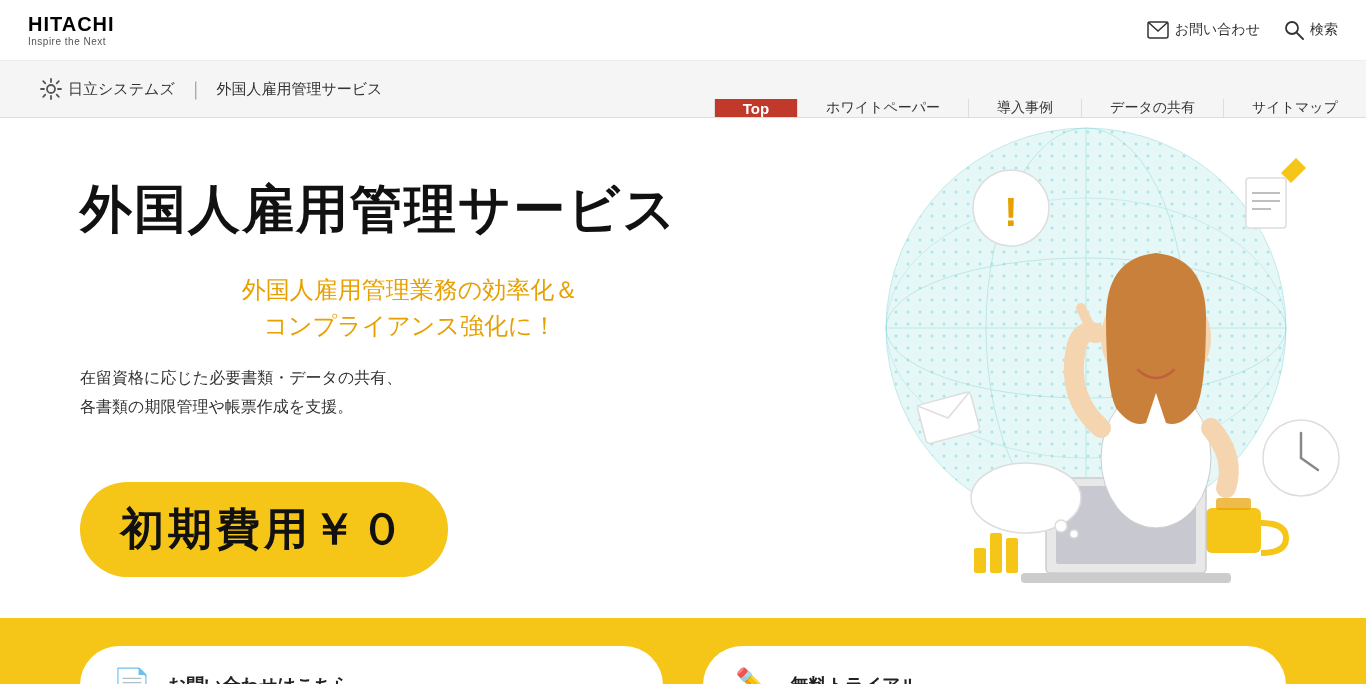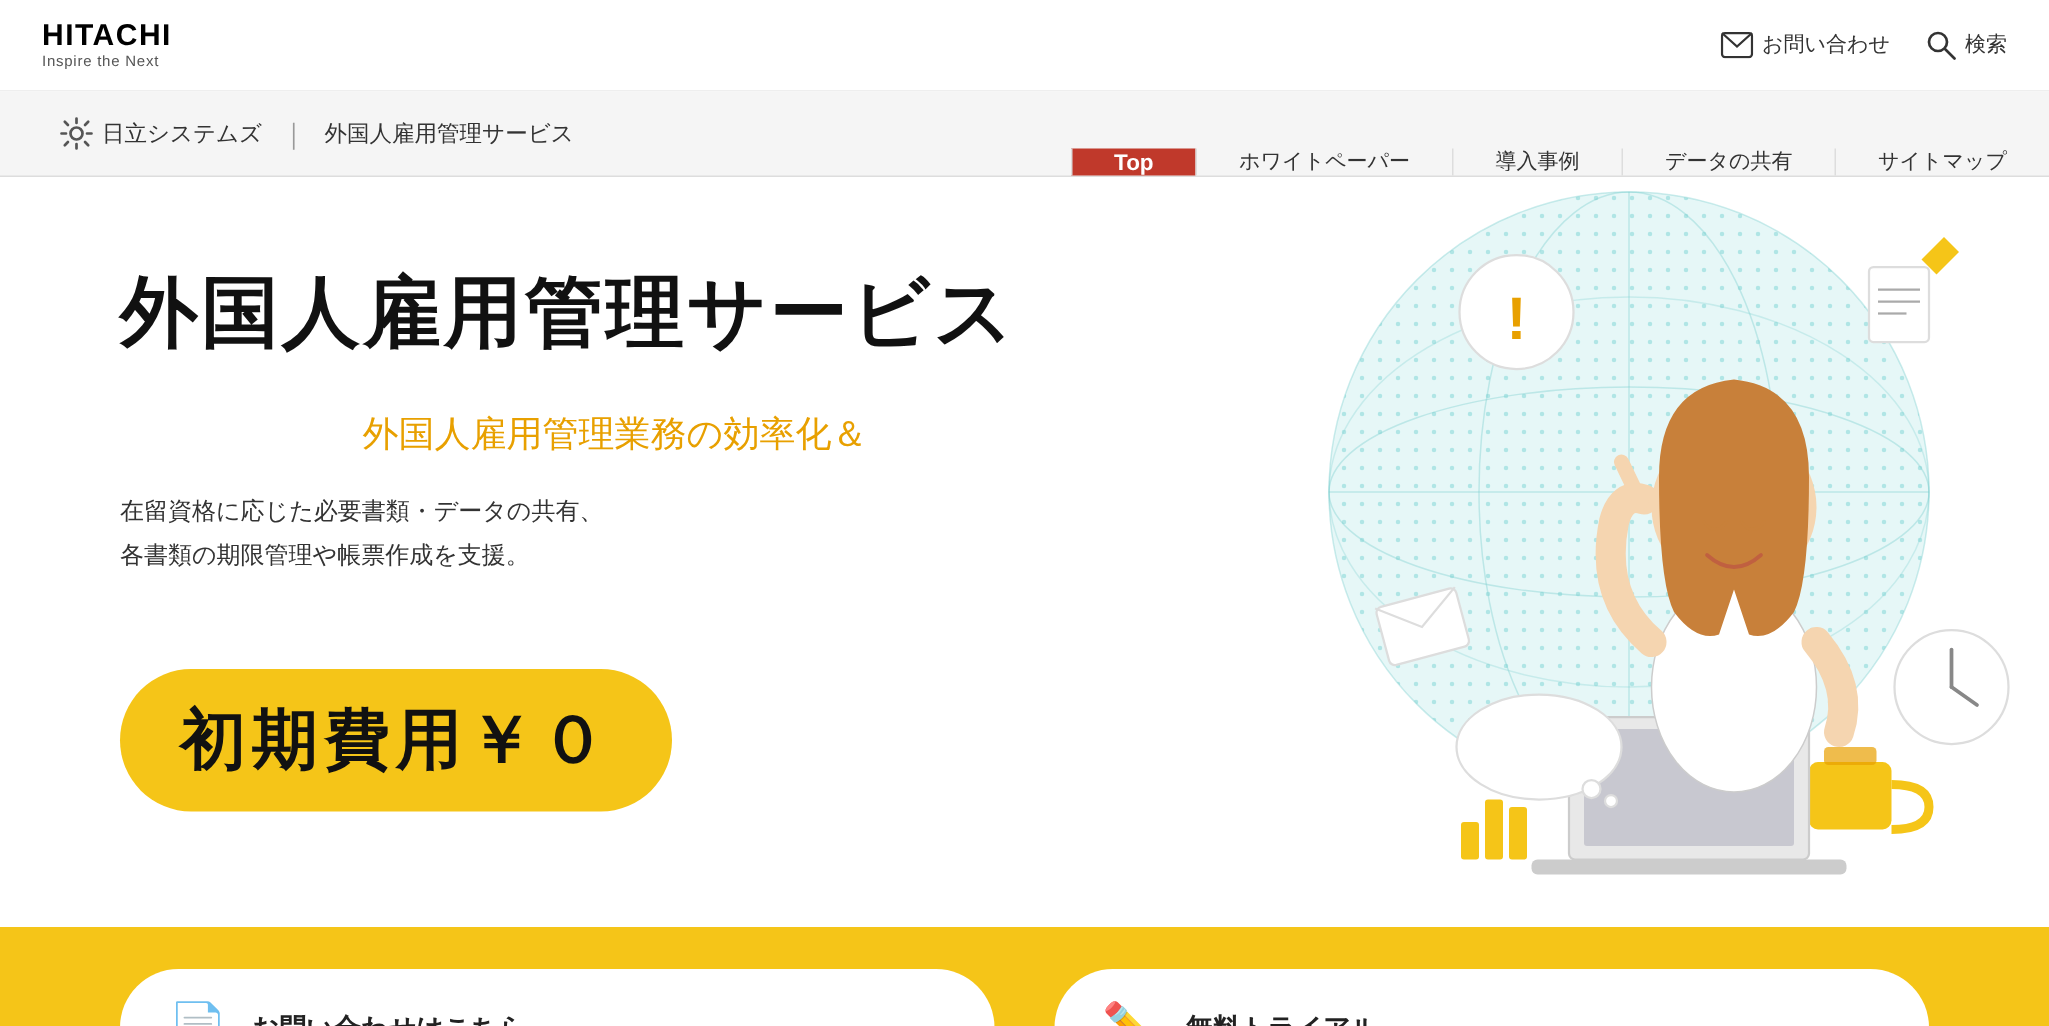--- a/index.html
+++ b/index.html
@@ -227,20 +227,21 @@
     <a class="nav-link">データの共有</a>
     <a class="nav-link">サイトマップ</a>
   </div>
 </nav>
 
 <section class="hero">
   <div class="hero-content">
     <h1 class="hero-title">外国人雇用管理サービス</h1>
     <p class="hero-subtitle">
       <span>外国人雇用管理業務の効率化＆</span><br>
+      <span>コンプライアンス強化に！</span>
     </p>
     <p class="hero-desc">
       <span>在留資格に応じた必要書類・データの共有、</span><br>
       <span>各書類の期限管理や帳票作成を支援。</span>
     </p>
     <div class="hero-badge">初期費用￥０</div>
   </div>
 
   <div class="hero-illustration">
     

